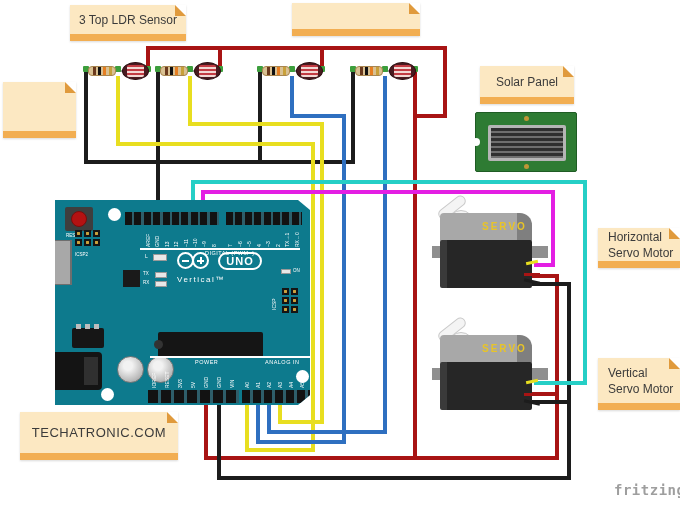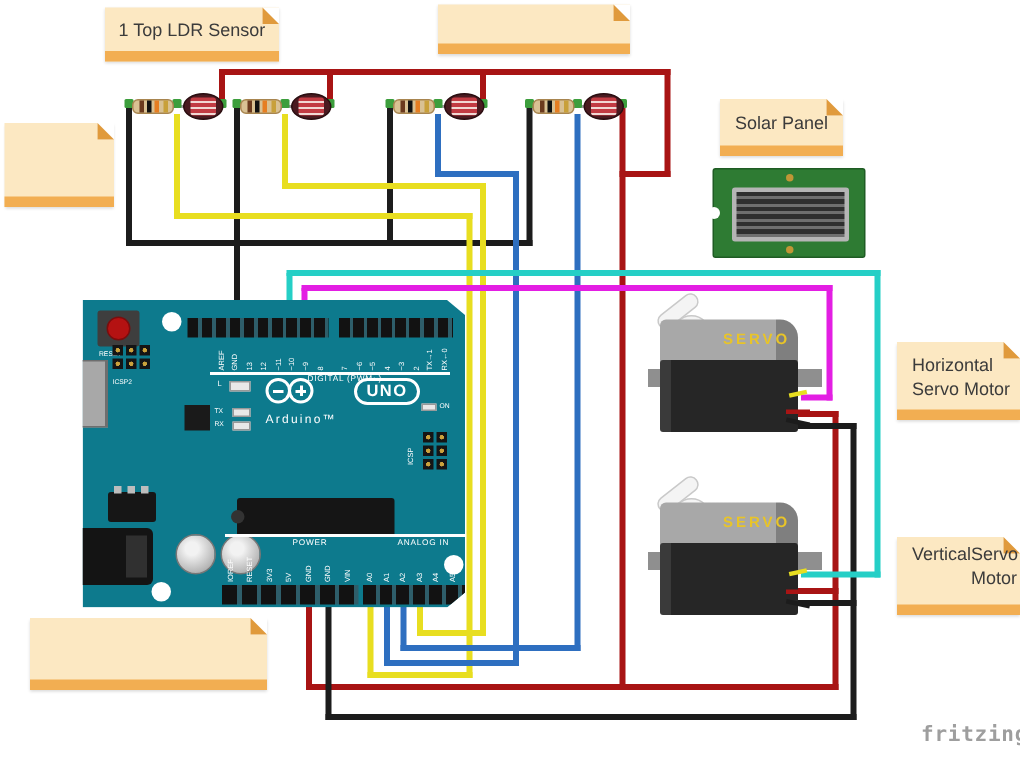--- a/index.html
+++ b/index.html
@@ -255,22 +255,22 @@
     <div class="ledr" style="left:226px;top:69px;width:10px;height:5px"></div>
     <div class="wtxt" style="left:238px;top:68px;font-size:4.5px">ON</div>
 
     <div style="position:absolute;left:68px;top:70px;width:17px;height:17px;background:#1a1a1a"></div>
 
     <div class="ring" style="left:122px;top:52px"></div>
     <div class="ring" style="left:137px;top:52px"></div>
     <div style="position:absolute;left:127px;top:59.5px;width:7px;height:2px;background:#fff"></div>
     <div style="position:absolute;left:142px;top:59.5px;width:7px;height:2px;background:#fff"></div>
     <div style="position:absolute;left:144.5px;top:57px;width:2px;height:7px;background:#fff"></div>
-    <div class="unooval" style="left:181px;top:52px">UNO</div>
-    <div class="wtxt" style="left:122px;top:75px;font-size:8px;letter-spacing:1.5px">Arduino™</div>
+    <div class="unooval" style="left:163px;top:52px">UNO</div>
+    <div class="wtxt" style="left:122px;top:75px;font-size:8px;letter-spacing:1.5px">Vertical™</div>
 
     <div class="pl" style="left:215px;top:90px;color:#fff">ICSP</div>
     <div class="icsp" style="left:227px;top:88px;grid-template-columns:repeat(2,7px);grid-template-rows:repeat(3,7px)">
       <b></b>
         <b></b>
         <b></b>
         <b></b>
         <b></b>
         <b></b>
     </div>
@@ -342,51 +342,52 @@
     <div class="flange" style="left:0;width:10px"></div>
     <div class="flange" style="left:98px;width:18px"></div>
     <div class="lower"></div>
     <div class="cw" style="left:94px;top:62px;width:12px;background:var(--wire-yellow);transform:rotate(-12deg)"></div>
     <div class="cw" style="left:92px;top:75px;width:16px;background:var(--wire-red)"></div>
     <div class="cw" style="left:92px;top:83px;width:16px;background:var(--wire-black);transform:rotate(12deg)"></div>
   </div>
 
   <div class="note" style="left:70px;top:5px;width:116px;height:36px">
     <div class="fold"></div>
-    <div class="txt">1 Top LDR Sensor</div>
+    <div class="txt">3 Top LDR Sensor</div>
     <div class="bar"></div>
   </div>
   <div class="note" style="left:292px;top:3px;width:128px;height:33px">
     <div class="fold"></div>
     <div class="bar"></div>
   </div>
   <div class="note" style="left:3px;top:82px;width:73px;height:56px">
     <div class="fold"></div>
     <div class="bar"></div>
   </div>
-  <div class="note" style="left:480px;top:66px;width:82px;height:38px">
+  <div class="note" style="left:480px;top:66px;width:94px;height:38px">
     <div class="fold"></div>
     <div class="txt">Solar Panel</div>
     <div class="bar"></div>
   </div>
-  <div class="note" style="left:598px;top:228px;width:82px;height:52px">
+  <div class="note" style="left:598px;top:228px;width:82px;height:40px">
     <div class="fold"></div>
     <div class="txt left" style="flex-direction:column;align-items:flex-start;justify-content:center">
       <span>Horizontal</span>
         <span>Servo Motor</span>
     </div>
     <div class="bar"></div>
   </div>
   <div class="note" style="left:598px;top:358px;width:82px;height:52px">
     <div class="fold"></div>
-    <div class="txt left" style="flex-direction:row;align-items:flex-start;justify-content:center">
+    <div class="txt left" style="flex-direction:column;align-items:flex-start;justify-content:center">
       <span>Vertical</span>
         <span>Servo Motor</span>
     </div>
     <div class="bar"></div>
   </div>
   <div class="note" style="left:20px;top:412px;width:158px;height:48px">
     <div class="fold"></div>
+    <div class="txt" style="font-size:13px;letter-spacing:.5px">TECHATRONIC.COM</div>
     <div class="bar"></div>
   </div>
 
   <div class="fritzing">fritzing</div>
 </div>
 
 </body></html>

